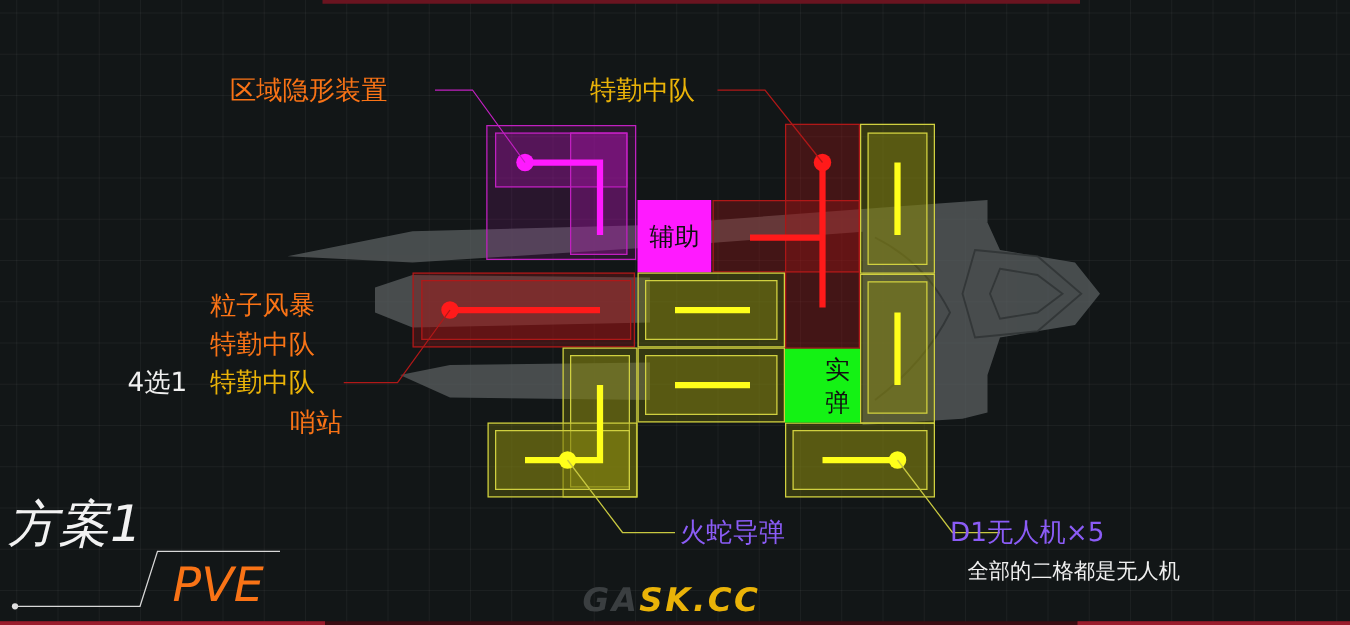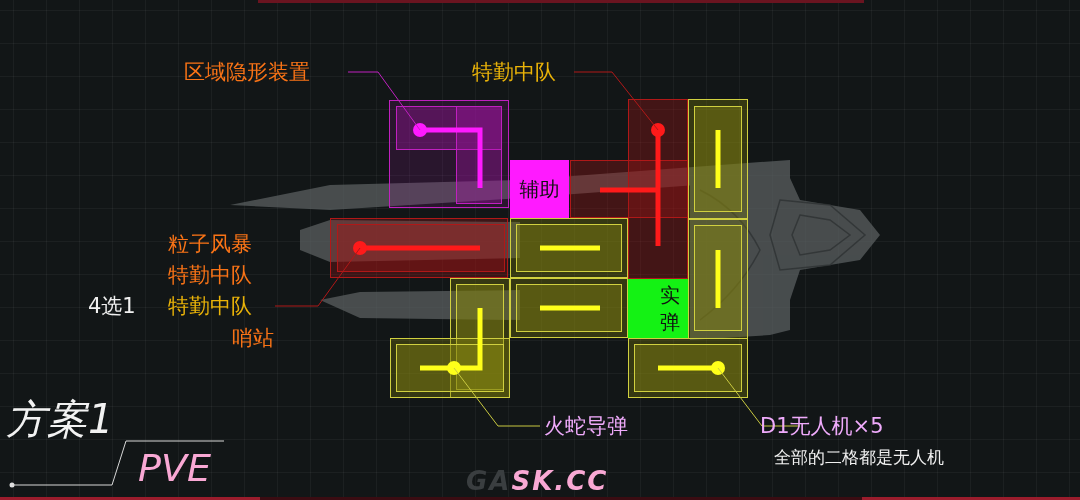--- a/index.html
+++ b/index.html
@@ -19,45 +19,45 @@
     .top-bar { position: absolute; left: 258px; top: 0; width: 606px; height: 3px; background: #6a1420; }
     .bottom-bar { position: absolute; left: 0; bottom: 0; width: 1080px; height: 3px; background: #3a0c12; }
     .bottom-bar .hl { position: absolute; top: 0; height: 3px; background: #9a1c2c; }
 
     .ship { position: absolute; left: 0; top: 0; }
 
     .abs { position: absolute; }
     .label { position: absolute; font-size: 21px; line-height: 24px; white-space: nowrap; }
     .label-mag { color: #f97316; }
     .label-red { color: #eab308; }
-    .label-yel { color: #f0abfc; }
+    .label-yel { color: #8b5cf6; }
     .label-white { color: #f0f0f0; }
 
     .cell-box { position: absolute; box-sizing: border-box; }
     .tag-box {
       position: absolute; box-sizing: border-box;
       display: flex; align-items: center; justify-content: center;
       font-size: 20px; color: #111;
     }
 
     .plan-title {
       position: absolute; left: 6px; top: 392px;
       font-size: 40px; color: #f2f2f2; font-style: italic; font-family: "DejaVu Sans", sans-serif;
       letter-spacing: 1px;
     }
     .mode {
       position: absolute; left: 138px; top: 448px;
-      font-size: 38px; color: #f9a8d4; font-style: italic; line-height: 40px;
+      font-size: 38px; color: #f97316; font-style: italic; line-height: 40px;
     }
     .watermark {
       position: absolute; left: 466px; top: 466px;
       font-size: 26px; font-weight: bold; font-style: italic; letter-spacing: 2px;
       color: #3a3e40;
     }
-    .watermark .r { color: #f9a8d4; }
+    .watermark .r { color: #eab308; }
   </style>
 </head>
 <body>
 
 <div class="grid"></div>
 <div class="top-bar"></div>
 <div class="bottom-bar">
   <span class="hl" style="left:0;width:260px"></span>
   <span class="hl" style="left:862px;width:218px"></span>
 </div>
@@ -101,21 +101,21 @@
 <div class="label label-red" style="left:472px;top:60px;">特勤中队</div>
 
 <div class="cell-box" style="left:330px;top:218px;width:178px;height:60px;border:1px solid #b01818;background:rgba(160,20,20,0.3);"></div>
 <div class="cell-box" style="left:337px;top:224px;width:168px;height:48px;border:1px solid #b01818;background:rgba(170,20,20,0.35);"></div>
 <svg class="abs" style="left:0;top:0" width="1080" height="500">
   <line x1="360" y1="248" x2="480" y2="248" stroke="#ff1a1a" stroke-width="5"></line>
   <circle cx="360" cy="248" r="7" fill="#ff1a1a"></circle>
   <polyline points="275,306 318,306 360,248" fill="none" stroke="#b01818" stroke-width="1"></polyline>
 </svg>
 
-<div class="label label-white" style="left:88px;top:294px;">4选1</div>
+<div class="label label-white" style="left:102px;top:294px;">4选1</div>
 <div class="label label-mag" style="left:168px;top:232px;">粒子风暴</div>
 <div class="label label-mag" style="left:168px;top:263px;">特勤中队</div>
 <div class="label label-red" style="left:168px;top:294px;">特勤中队</div>
 <div class="label label-mag" style="left:232px;top:326px;">哨站</div>
 
 <div class="cell-box" style="left:688px;top:99px;width:60px;height:120px;border:1px solid #d0d040;background:rgba(120,120,10,0.35);"></div>
 <div class="cell-box" style="left:694px;top:106px;width:48px;height:106px;border:1px solid #d0d040;background:rgba(130,130,20,0.45);"></div>
 <div class="cell-box" style="left:688px;top:219px;width:60px;height:120px;border:1px solid #d0d040;background:rgba(120,120,10,0.35);"></div>
 <div class="cell-box" style="left:694px;top:225px;width:48px;height:106px;border:1px solid #d0d040;background:rgba(130,130,20,0.45);"></div>
 <div class="cell-box" style="left:510px;top:218px;width:118px;height:60px;border:1px solid #d0d040;background:rgba(120,120,10,0.35);"></div>

